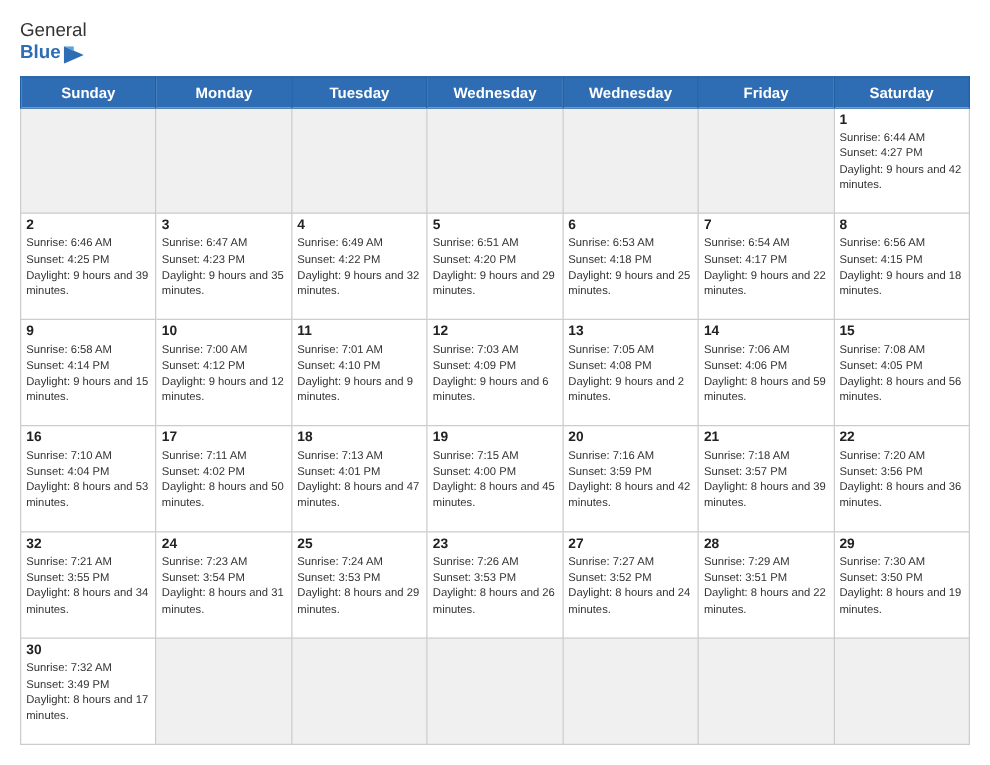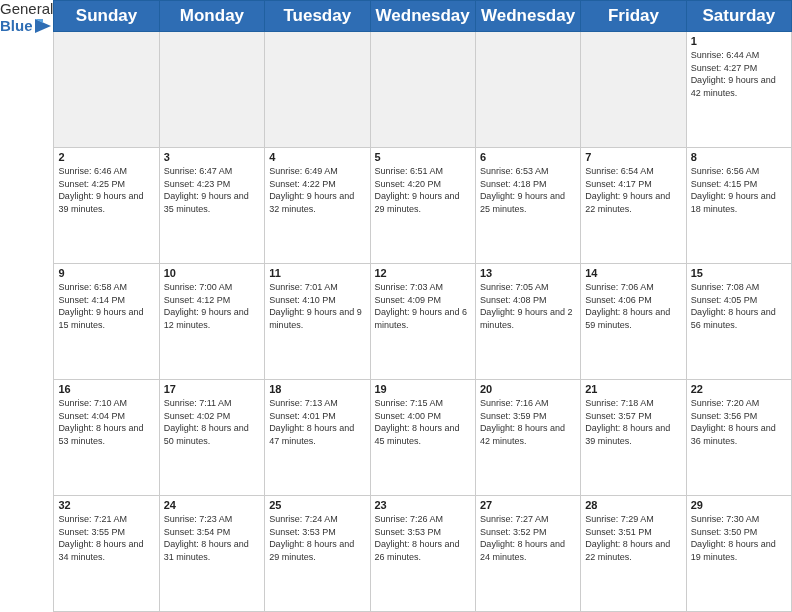--- a/index.html
+++ b/index.html
@@ -6,22 +6,23 @@
     body {
       width: 792px;
       height: 612px;
       font-family: Arial, sans-serif;
       background: #fff;
       overflow: hidden;
     }
     .page {
       width: 792px;
       height: 612px;
-      padding: 0;
+      padding: 16px;
       display: flex;
+      flex-direction: column;
     }
     .header {
       display: flex;
       justify-content: space-between;
       align-items: flex-start;
       margin-bottom: 10px;
     }
     .logo {
       display: flex;
       align-items: center;
@@ -43,21 +44,21 @@
     .calendar {
       flex: 1;
       border: 1px solid #ccc;
       border-collapse: collapse;
       width: 100%;
       table-layout: fixed;
     }
     .calendar thead tr th {
       background: #2e6db4;
       color: #fff;
-      font-size: 17px;
+      font-size: 12px;
       font-weight: bold;
       padding: 5px 4px;
       border: 1px solid #2060a0;
       text-align: center;
     }
     .calendar tbody tr td {
       border: 1px solid #ccc;
       vertical-align: top;
       padding: 3px 4px;
       font-size: 9.5px;
@@ -82,21 +83,21 @@
     }
   </style>
 </head>
 <body>
 
 <div class="page">
   <div class="header">
     <div class="logo">
     <div style="font-family:Arial,sans-serif; line-height:1.15;">
       <div style="font-size:15px; color:#333;"><span style="font-weight:normal;">General</span></div>
-      <div style="font-size:15px; font-weight:bold; color:#2e6db4; display:flex; align-items:center; gap:2px;">
+      <div style="font-size:15px; font-weight:bold; color:#2e6db4; display:flex; align-items:flex-end; gap:2px;">
         Blue
         <svg width="16" height="14" viewBox="0 0 16 14">
           <polygon points="0,0 16,7 0,14" fill="#2e6db4"></polygon>
           <polygon points="0,0 8,0 8,4" fill="#5ba3e0"></polygon>
         </svg>
       </div>
     </div>
   </div>
     <div class="title-block">
       <div class="month-title"></div>
@@ -358,15 +359,31 @@
       </td>
           <td>
         <span class="day-number">29</span>
         <div class="day-info">
           Sunrise: 7:30 AM<br>
           Sunset: 3:50 PM<br>
           Daylight: 8 hours and 19 minutes.
         </div>
       </td>
         </tr>
+        <tr>
+          <td>
+        <span class="day-number">30</span>
+        <div class="day-info">
+          Sunrise: 7:32 AM<br>
+          Sunset: 3:49 PM<br>
+          Daylight: 8 hours and 17 minutes.
+        </div>
+      </td>
+          <td class="empty"></td>
+          <td class="empty"></td>
+          <td class="empty"></td>
+          <td class="empty"></td>
+          <td class="empty"></td>
+          <td class="empty"></td>
+        </tr>
       </tbody>
   </table>
 </div>
 
 </body></html>

